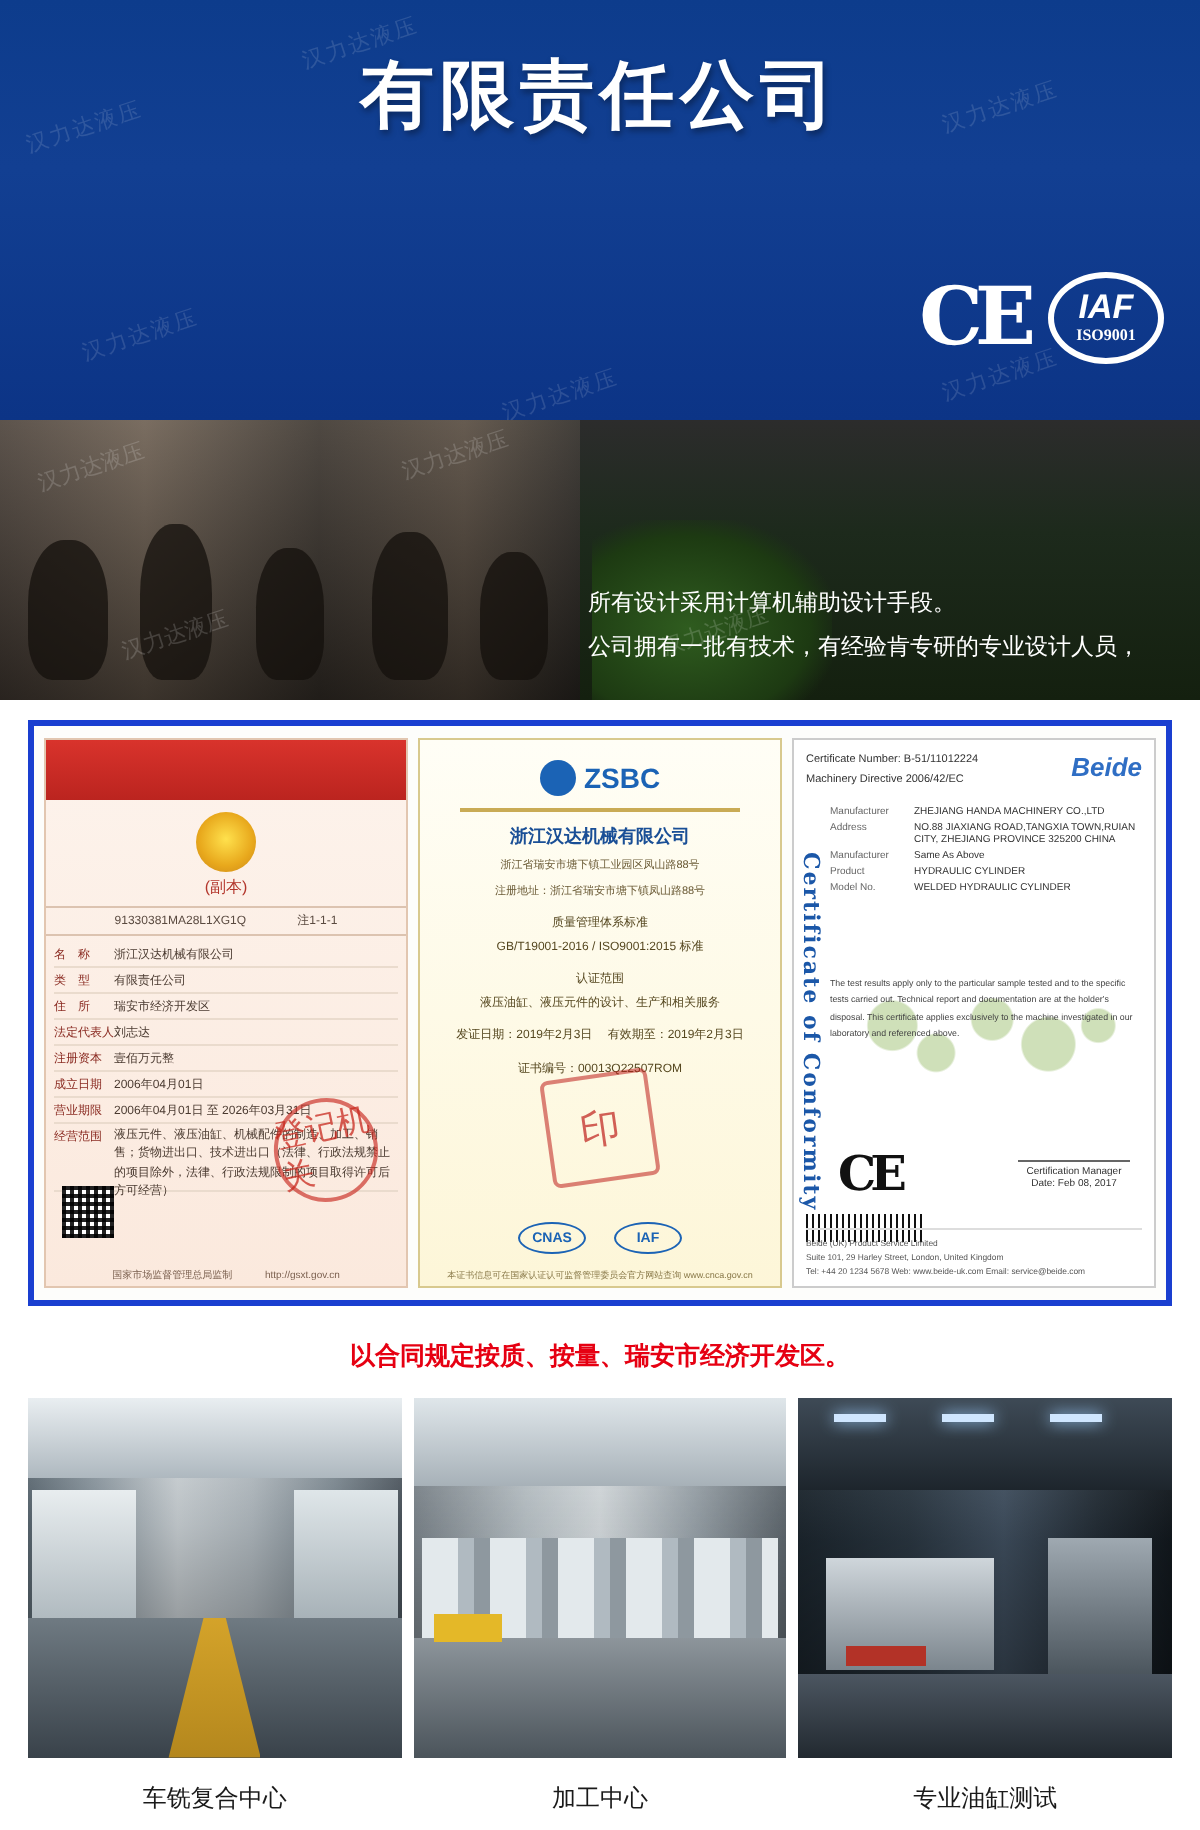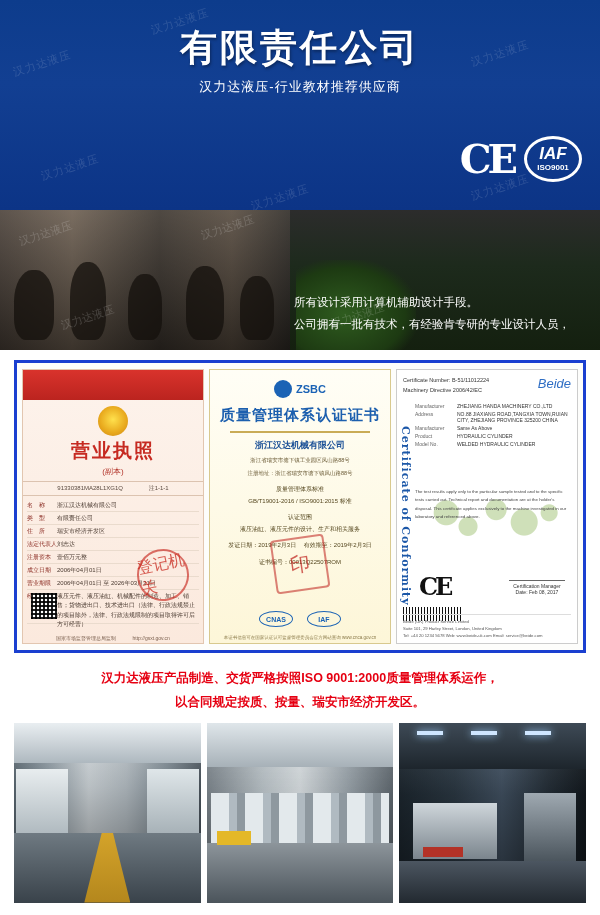--- a/index.html
+++ b/index.html
@@ -85,21 +85,21 @@
     border: 3px solid #ffffff;
     border-radius: 50%;
     color: #ffffff;
     display: flex;
     flex-direction: column;
     align-items: center;
     justify-content: center;
     line-height: 1;
   }
   .iaf-mark .iaf-t { font-size: 17px; font-weight: bold; font-style: italic;}
-  .iaf-mark .iaf-b { font-size: 8px; font-weight: bold; margin-top: 2px;}
+  .iaf-mark .iaf-b { font-size: 8px; font-weight: bold; margin-top: 2px; font-family: Liberation Serif, serif;}
 
   
   .team {
     position: relative;
     width: 600px;
     height: 140px;
     background: #1b1b1b;
     overflow: hidden;
   }
   .team-photo {
@@ -206,41 +206,41 @@
   .c1 .qr { position:absolute; left:8px; bottom:24px; width:26px; height:26px;
     background:
       repeating-linear-gradient(90deg,#222 0 2px,#fff 2px 4px),
       repeating-linear-gradient(0deg,#222 0 2px,#fff 2px 4px);
     background-blend-mode: multiply; }
 
   
   .c2 { background: linear-gradient(180deg,#fffef6 0%, #fdf6d8 100%); border:1px solid #d8c98e; }
   .c2 .ztop { display:flex; align-items:center; justify-content:center; gap:4px; padding-top:10px;}
   .c2 .zcircle { width:18px; height:18px; border-radius:50%; background:#1b63b5; }
-  .c2 .zname { font-size:11px; color:#1b63b5; font-weight:bold; }
+  .c2 .zname { font-size:14px; color:#1b63b5; font-weight:bold; }
   .c2 h4 { text-align:center; font-size:15px; color:#1c5fae; font-weight:bold; letter-spacing:1px; margin-top:8px; font-family:"DejaVu Serif", serif;}
   .c2 .line { width:78%; height:2px; background:#c9ab55; margin:6px auto; }
   .c2 .comp { text-align:center; font-size:9px; color:#1a4f96; font-weight:bold; }
   .c2 .addr { text-align:center; font-size:5.5px; color:#6a5a35; margin-top:4px; line-height:1.6;}
   .c2 .blk { text-align:center; font-size:6px; color:#55471f; margin-top:6px; line-height:1.7;}
   .c2 .bigstamp {
     position:absolute; left:50%; transform:translateX(-50%) rotate(-8deg);
     bottom: 52px; width:54px; height:54px; border:2px solid rgba(190,30,25,0.55);
     border-radius:4px; color:rgba(190,30,25,0.7); font-size:20px;
     display:flex; align-items:center; justify-content:center;
   }
   .c2 .logos { position:absolute; bottom:16px; width:100%; display:flex; justify-content:center; gap:14px;}
   .c2 .logo-oval { width:34px; height:16px; border:1.5px solid #1b63b5; border-radius:50%; color:#1b63b5; font-size:7px; font-weight:bold; display:flex; align-items:center; justify-content:center;}
   .c2 .foot { position:absolute; bottom:3px; width:100%; text-align:center; font-size:4.5px; color:#8a7a4a;}
 
   
   .c3 { background: #ffffff; border:1px solid #cccccc; }
   .c3 .hdr { display:flex; justify-content:space-between; align-items:flex-start; padding:6px 6px 0 6px;}
   .c3 .hdr-l { font-size:5.5px; color:#333; line-height:1.8; }
-  .c3 .beide { font-size:13px; font-weight:normal; color:#2f6ec4; font-style:italic;}
+  .c3 .beide { font-size:13px; font-weight:bold; color:#2f6ec4; font-style:italic;}
   .c3 .vert {
     position:absolute; left:2px; top:56px;
     writing-mode: vertical-rl;
     font-size: 11px; font-weight:bold; color:#1b57a8; letter-spacing:1px;
     font-family:"DejaVu Serif", serif;
   }
   .c3 .fields { margin:6px 6px 0 18px; }
   .c3 .f { display:flex; font-size:5px; color:#333; padding:1px 0; }
   .c3 .f .k { width:42px; color:#666; flex:none;}
   .c3 .map {
@@ -339,21 +339,20 @@
 <div class="banner">
   <div class="banner-wm" style="left:12px; top:56px;">汉力达液压</div>
   <div class="banner-wm" style="left:470px; top:46px;">汉力达液压</div>
   <div class="banner-wm" style="left:40px; top:160px;">汉力达液压</div>
   <div class="banner-wm" style="left:250px; top:190px;">汉力达液压</div>
   <div class="banner-wm" style="left:470px; top:180px;">汉力达液压</div>
   <div class="banner-wm" style="left:150px; top:14px;">汉力达液压</div>
 
   <div class="banner-inner">
     <div class="title-main">有限责任公司</div>
-    <div class="title-desc2">汉力达液压-行业教材推荐供应商</div>
   </div>
 
   <div class="marks">
     <div class="ce-mark">CE</div>
     <div class="iaf-mark">
       <div class="iaf-t">IAF</div>
       <div class="iaf-b">ISO9001</div>
     </div>
   </div>
 </div>
@@ -378,21 +377,20 @@
   <div class="team-wm" style="left:60px; top:100px;">汉力达液压</div>
   <div class="team-wm" style="left:330px; top:98px;">汉力达液压</div>
 </div>
 
 <div class="certs-wrap">
   <div class="certs">
 
     <div class="cert c1">
       <div class="c1-top"></div>
       <div class="emblem"></div>
-      <h4>营业执照</h4>
       <div class="sub">(副本)</div>
       <div class="code">91330381MA28L1XG1Q　　　　 注1-1-1</div>
       <div class="rows">
         <div class="row">
           <span class="k">名　称</span>
           <span class="v">浙江汉达机械有限公司</span>
         </div>
         <div class="row">
           <span class="k">类　型</span>
           <span class="v">有限责任公司</span>
@@ -425,21 +423,20 @@
       <div class="qr"></div>
       <div class="stamp">登记机关</div>
       <div class="foot">国家市场监督管理总局监制　　　 http://gsxt.gov.cn</div>
     </div>
 
     <div class="cert c2">
       <div class="ztop">
         <div class="zcircle"></div>
         <div class="zname">ZSBC</div>
       </div>
-      <h4>质量管理体系认证证书</h4>
       <div class="line"></div>
       <div class="comp">浙江汉达机械有限公司</div>
       <div class="addr">浙江省瑞安市塘下镇工业园区凤山路88号</div>
       <div class="addr">注册地址：浙江省瑞安市塘下镇凤山路88号</div>
       <div class="blk">质量管理体系标准</div>
       <div class="blk" style="margin-top:2px;">GB/T19001-2016 / ISO9001:2015 标准</div>
       <div class="blk">认证范围</div>
       <div class="blk" style="margin-top:2px;">液压油缸、液压元件的设计、生产和相关服务</div>
       <div class="blk">发证日期：2019年2月3日　 有效期至：2019年2月3日</div>
       <div class="blk">证书编号：00013Q22507ROM</div>
@@ -495,21 +492,20 @@
         <div>Beide (UK) Product Service Limited</div>
         <div>Suite 101, 29 Harley Street, London, United Kingdom</div>
         <div>Tel: +44 20 1234 5678  Web: www.beide-uk.com  Email: service@beide.com</div>
       </div>
     </div>
 
   </div>
 </div>
 
 <div class="note">
-  <div>汉力达液压产品制造、交货严格按照ISO 9001:2000质量管理体系运作，</div>
   <div>以合同规定按质、按量、瑞安市经济开发区。</div>
 </div>
 
 <div class="photos">
   <div class="photo-cell">
     <div class="photo p1">
       <div class="ceiling"></div>
       <div class="mach-l"></div>
       <div class="mach-r"></div>
       <div class="floor"></div>

